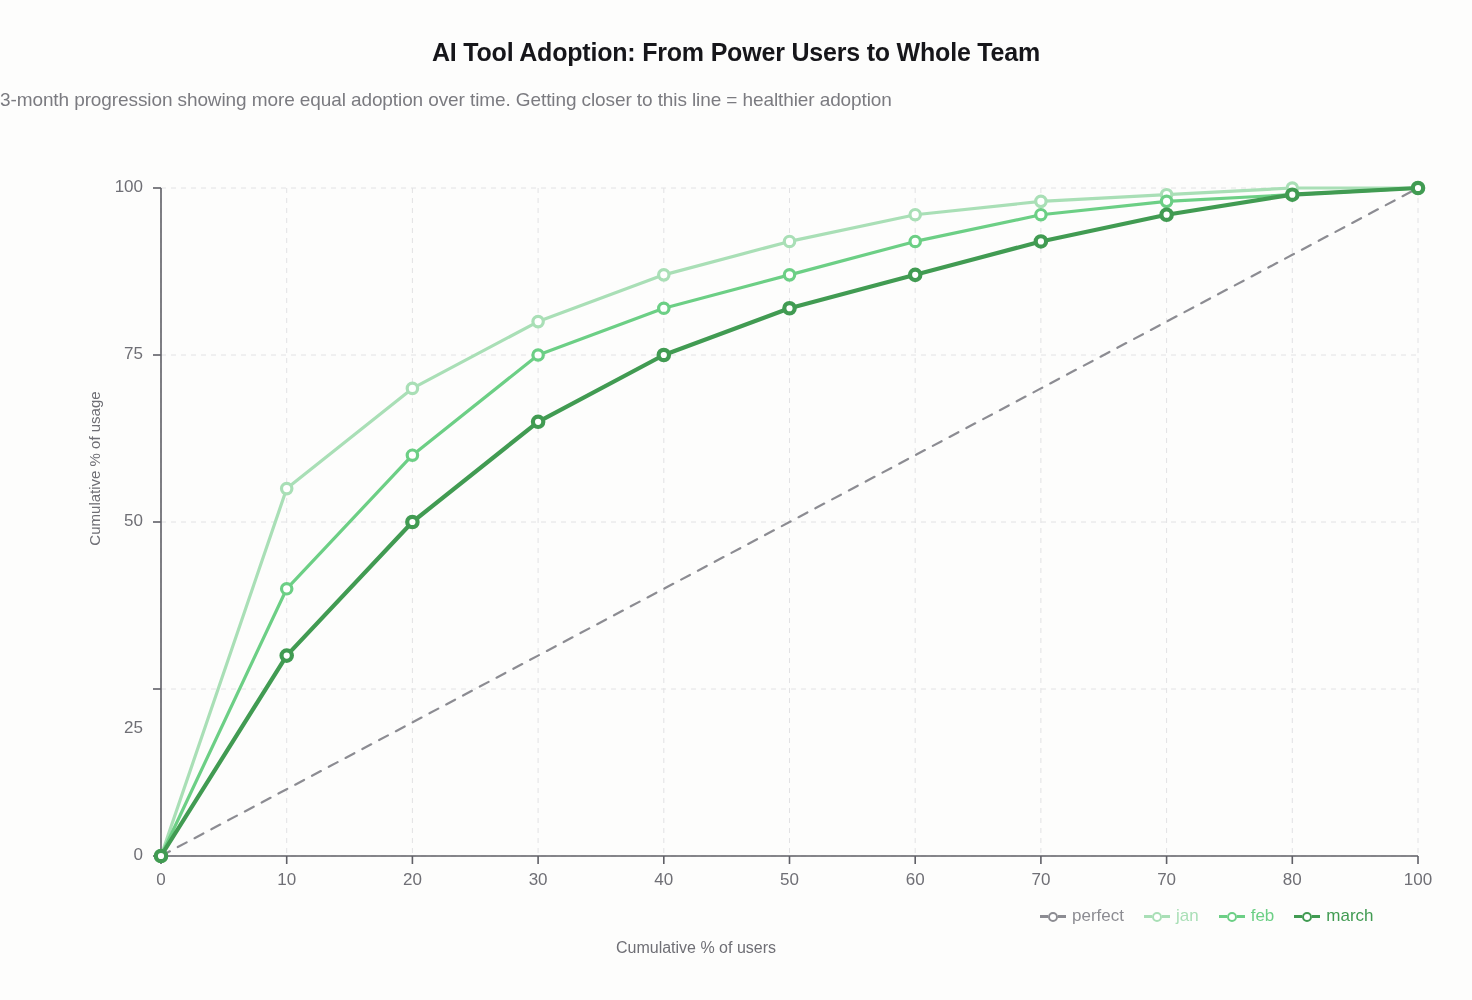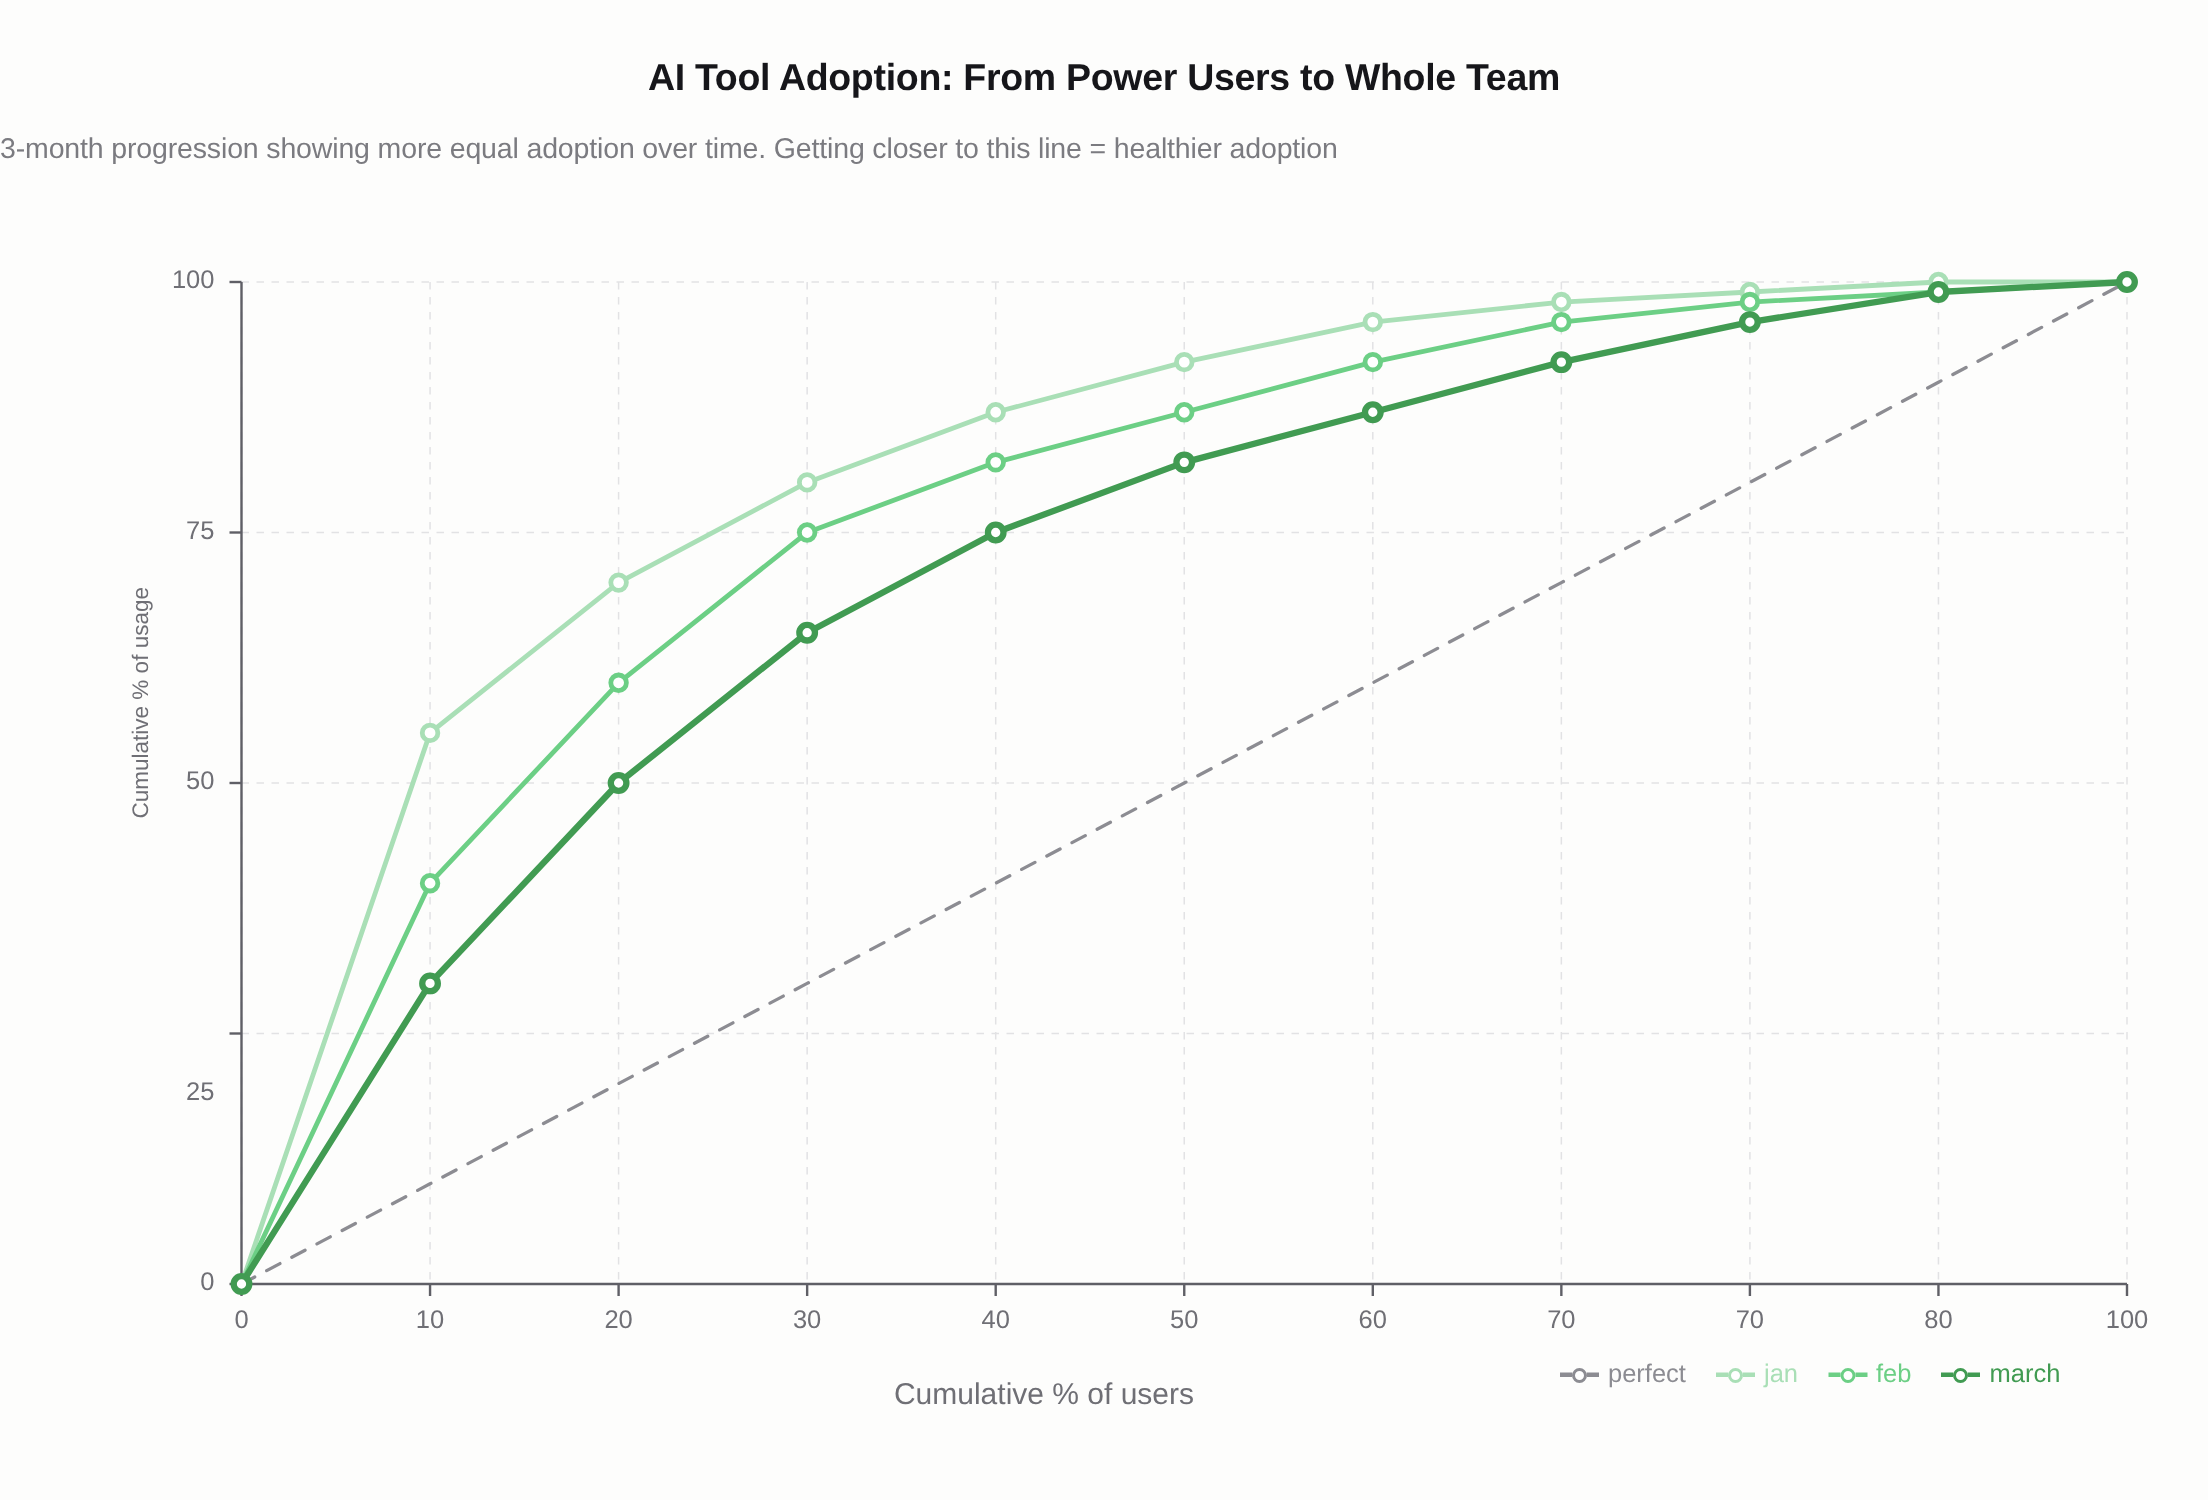--- a/index.html
+++ b/index.html
@@ -54,24 +54,24 @@
     width: 220px;
     text-align: center;
     transform: rotate(-90deg);
     transform-origin: center center;
     font-size: 15px;
     color: #6f6f75;
   }
   .x-axis-title {
     position: absolute;
     left: 566px;
-    top: 919px;
+    top: 939px;
     width: 260px;
     text-align: center;
-    font-size: 20px;
+    font-size: 16px;
     color: #6f6f75;
   }
   .y-tick-label {
     position: absolute;
     width: 48px;
     text-align: right;
     font-size: 17px;
     color: #6f6f75;
   }
   .x-tick-label {

